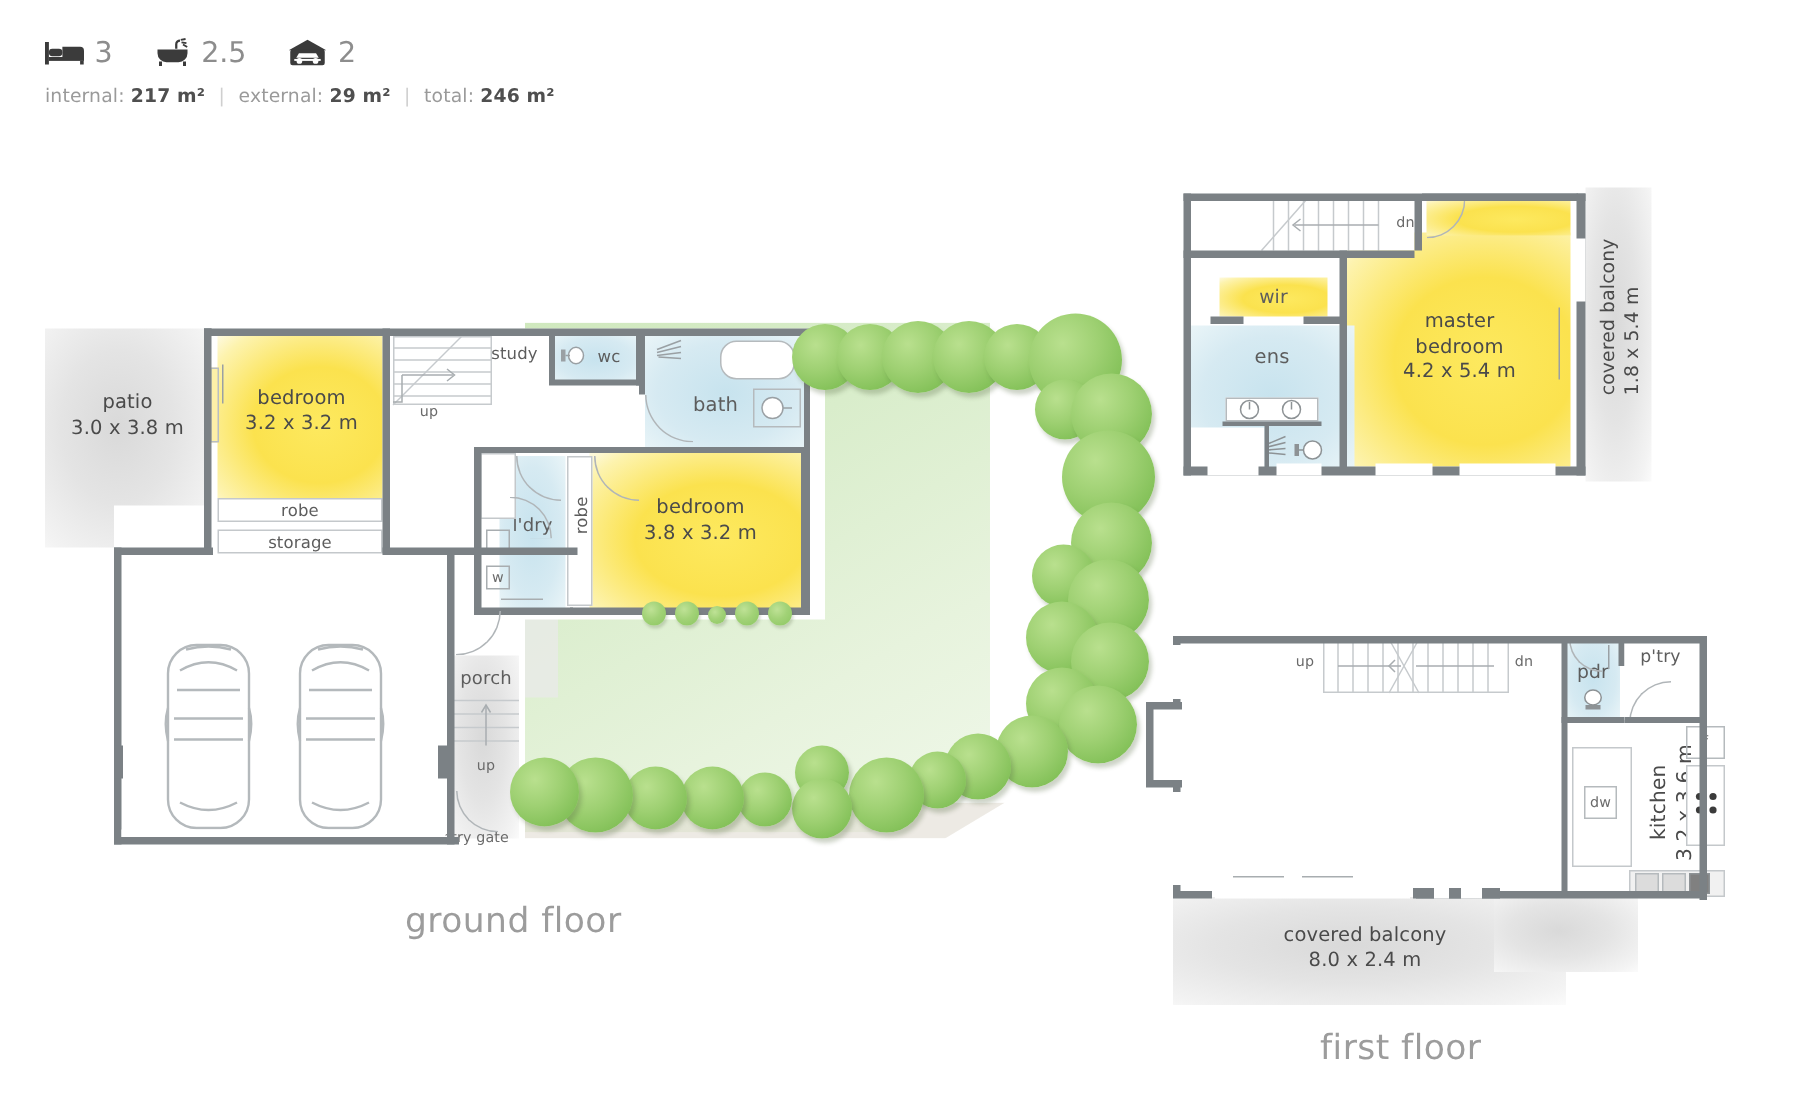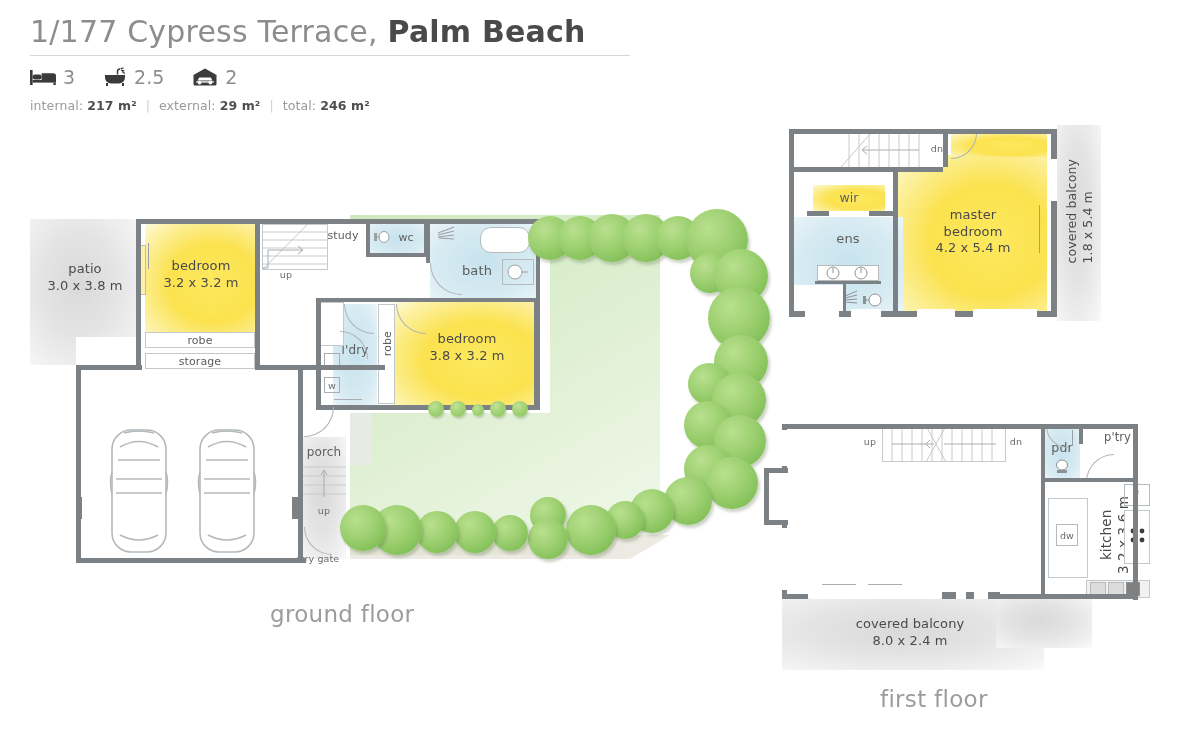--- a/index.html
+++ b/index.html
@@ -110,24 +110,20 @@
   .car { position: absolute; }
   .arrowline { position: absolute; background: #a8adb0; height: 1px; }
   svg { display: block; overflow: visible; }
 </style>
 </head>
 <body>
 
 <div id="page">
 
   <div id="header">
-    <div class="title-line">
-      <span class="title-street">1/177 Cypress Terrace,</span>
-      <span class="title-suburb">Palm Beach</span>
-    </div>
 
     <div class="feature-row">
       <div class="feat">
         <span class="ficon">
           <svg width="26" height="17" viewBox="0 0 26 17">
             <rect x="0" y="1" width="2.6" height="15" fill="#3b3b3b"></rect>
             <rect x="2.6" y="5.5" width="9" height="5" rx="2.3" fill="#3b3b3b"></rect>
             <path d="M11.6 4.2 H23.4 a2.6 2.6 0 0 1 2.6 2.6 V11 H11.6 Z" fill="#3b3b3b"></path>
             <rect x="2.6" y="11" width="23.4" height="2.6" fill="#3b3b3b"></rect>
             <rect x="23.4" y="13.6" width="2.4" height="2.4" fill="#3b3b3b"></rect>
@@ -466,21 +462,21 @@
     <svg style="position:absolute; left:293px; top:44px;" width="18" height="18">
       <ellipse cx="9" cy="9" rx="5.5" ry="5" fill="#fff" stroke="#8d9295" stroke-width="1"></ellipse>
       <rect x="4" y="14" width="10" height="3" fill="#8d9295"></rect>
     </svg>
     <div class="arrowline" style="left:312px; top:18px; width:1px; height:16px; background:#9aa0a4;"></div>
     <div class="wall" style="left:281px; top:12px; width:4px; height:58px;"></div>
     <div class="wall" style="left:281px; top:66px; width:42px; height:4px;"></div>
     <div class="wall" style="left:319px; top:12px; width:4px; height:20px;"></div>
 
     <div class="room" style="left:323px; top:12px; width:48px; height:56px;"></div>
-    <div class="lbl sm" style="left:323px; top:18px; width:48px; font-size:11.5px;text-align:right;">p'try</div>
+    <div class="lbl sm" style="left:323px; top:18px; width:48px; font-size:11.5px;">p'try</div>
     <div class="door-arc" style="left:326px; top:42px; width:28px; height:28px; border-radius:100% 0 0 0; border-bottom:none; border-right:none;"></div>
     <div class="wall" style="left:323px; top:66px; width:54px; height:4px;"></div>
 
     <div class="room" style="left:284px; top:70px; width:92px; height:116px;"></div>
     <div class="lbl vert" style="left:338px; top:84px; font-size:13.5px;">
       <span>kitchen</span><br>
       <span>3.2 x 3.6 m</span>
     </div>
 
     <div class="room" style="left:288px; top:86px; width:40px; height:80px; border:1px solid #c4c8cb;"></div>

